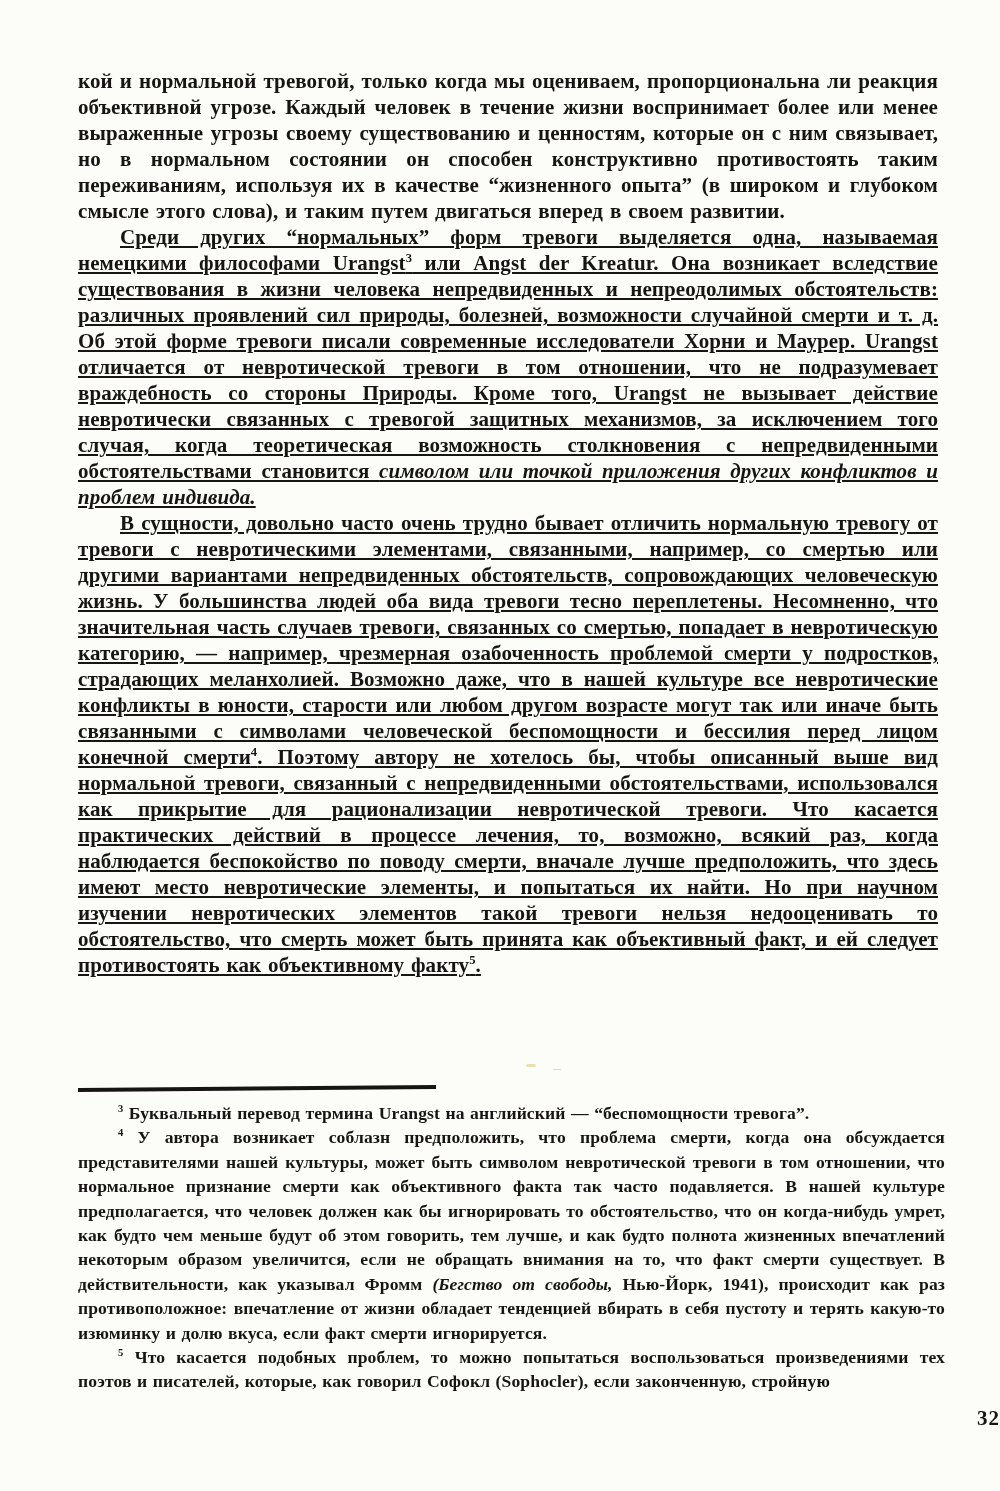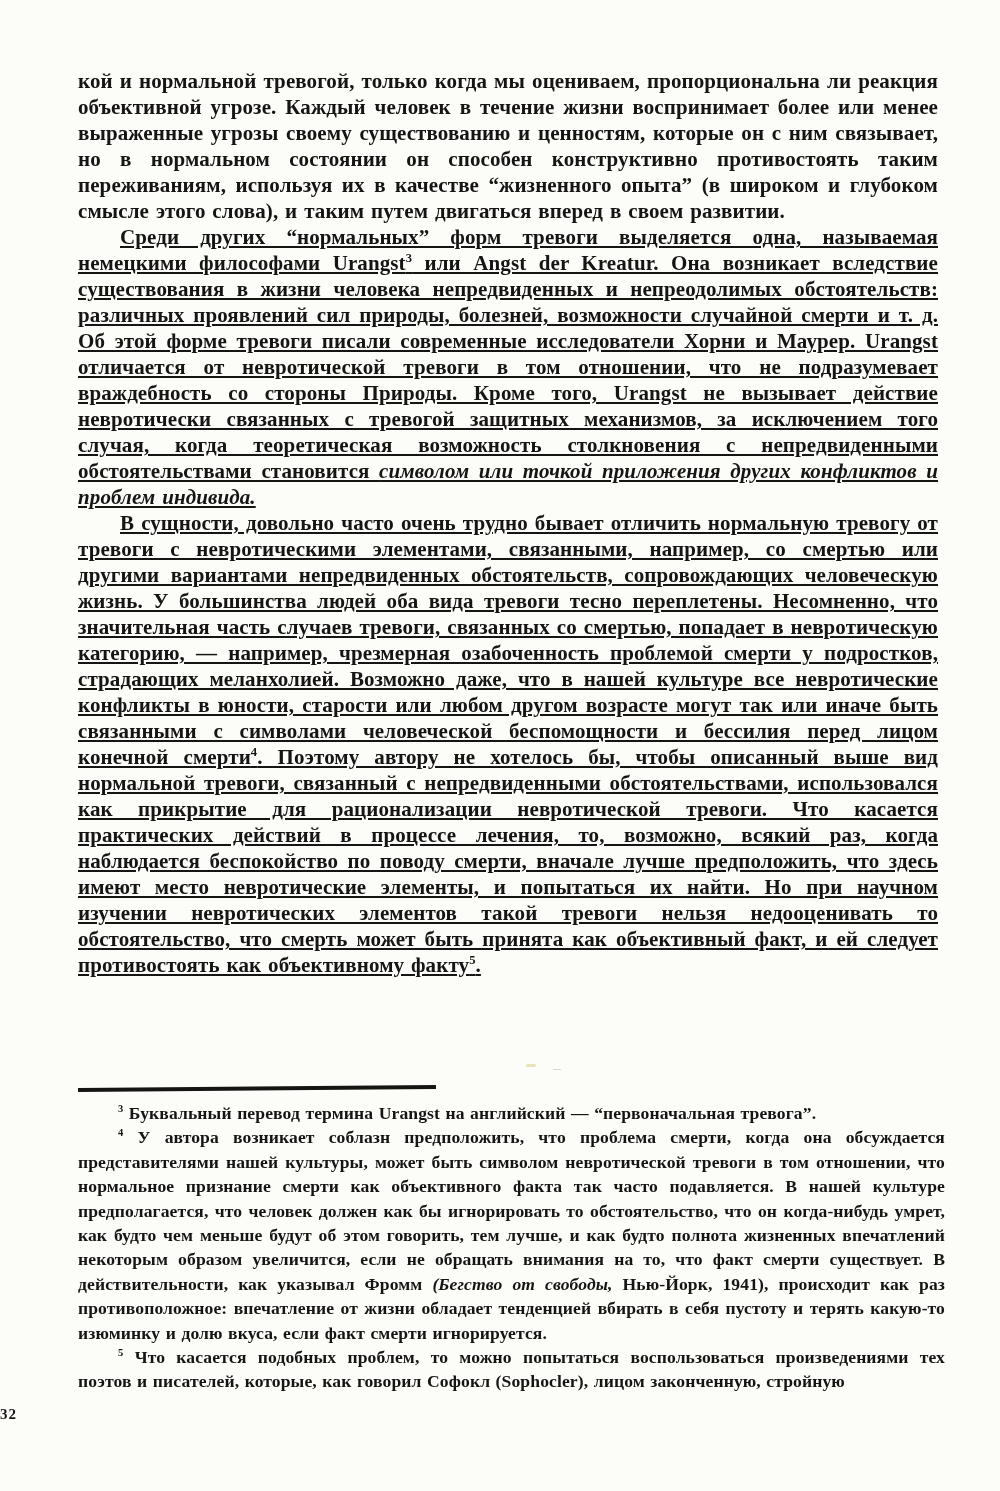--- a/index.html
+++ b/index.html
@@ -65,22 +65,22 @@
     text-align:justify;
     text-indent:40px;
     letter-spacing:0.1px;
     word-spacing:1px;
   }
   .page-number{
     position:absolute;
     left:0;
     right:0;
     top:1406px;
-    text-align:left;
-    font-size:15px;
+    text-align:right;
+    font-size:21px;
     font-weight:bold;
     letter-spacing:1px;
   }
   .scan-artifact{
     position:absolute;
     left:526px;
     top:1064px;
     width:10px;
     height:3px;
     background:#d9cf7e;
@@ -97,20 +97,20 @@
   <main class="body-text">
     <p class="para no-indent"><span>кой и нормальной тревогой, только когда мы оцениваем, пропорциональна ли реакция объективной угрозе. Каждый человек в течение жизни воспринимает более или менее выраженные угрозы своему существованию и ценностям, которые он с ним связывает, но в нормальном состоянии он способен конструктивно противостоять таким переживаниям, используя их в качестве “жизненного опыта” (в широком и глубоком смысле этого слова), и таким путем двигаться вперед в своем развитии.</span></p>
     <p class="para indent"><span>Среди других “нормальных” форм тревоги выделяется одна, называемая немецкими философами Urangst</span><sup>3</sup><span> или Angst der Kreatur. Она возникает вследствие существования в жизни человека непредвиденных и непреодолимых обстоятельств: различных проявлений сил природы, болезней, возможности случайной смерти и т. д. Об этой форме тревоги писали современные исследователи Хорни и Маурер. Urangst отличается от невротической тревоги в том отношении, что не подразумевает враждебность со стороны Природы. Кроме того, Urangst не вызывает действие невротически связанных с тревогой защитных механизмов, за исключением того случая, когда теоретическая возможность столкновения с непредвиденными обстоятельствами становится </span><span class="it">символом или точкой приложения других конфликтов и проблем индивида.</span></p>
     <p class="para indent"><span>В сущности, довольно часто очень трудно бывает отличить нормальную тревогу от тревоги с невротическими элементами, связанными, например, со смертью или другими вариантами непредвиденных обстоятельств, сопровождающих человеческую жизнь. У большинства людей оба вида тревоги тесно переплетены. Несомненно, что значительная часть случаев тревоги, связанных со смертью, попадает в невротическую категорию, — например, чрезмерная озабоченность проблемой смерти у подростков, страдающих меланхолией. Возможно даже, что в нашей культуре все невротические конфликты в юности, старости или любом другом возрасте могут так или иначе быть связанными с символами человеческой беспомощности и бессилия перед лицом конечной смерти</span><sup>4</sup><span>. Поэтому автору не хотелось бы, чтобы описанный выше вид нормальной тревоги, связанный с непредвиденными обстоятельствами, использовался как прикрытие для рационализации невротической тревоги. Что касается практических действий в процессе лечения, то, возможно, всякий раз, когда наблюдается беспокойство по поводу смерти, вначале лучше предположить, что здесь имеют место невротические элементы, и попытаться их найти. Но при научном изучении невротических элементов такой тревоги нельзя недооценивать то обстоятельство, что смерть может быть принята как объективный факт, и ей следует противостоять как объективному факту</span><sup>5</sup><span>.</span></p>
   </main>
 
   <div class="scan-artifact"></div>
 
   <footer class="footnotes">
     <div class="fn-rule"></div>
-    <p class="fn"><sup>3</sup><span> Буквальный перевод термина Urangst на английский — “первоначальная тревога”.</span></p>
+    <p class="fn"><sup>3</sup><span> Буквальный перевод термина Urangst на английский — “беспомощности тревога”.</span></p>
     <p class="fn"><sup>4</sup><span> У автора возникает соблазн предположить, что проблема смерти, когда она обсуждается представителями нашей культуры, может быть символом невротической тревоги в том отношении, что нормальное признание смерти как объективного факта так часто подавляется. В нашей культуре предполагается, что человек должен как бы игнорировать то обстоятельство, что он когда-нибудь умрет, как будто чем меньше будут об этом говорить, тем лучше, и как будто полнота жизненных впечатлений некоторым образом увеличится, если не обращать внимания на то, что факт смерти существует. В действительности, как указывал Фромм </span><span class="it">(Бегство от свободы,</span><span> Нью-Йорк, 1941), происходит как раз противоположное: впечатление от жизни обладает тенденцией вбирать в себя пустоту и терять какую-то изюминку и долю вкуса, если факт смерти игнорируется.</span></p>
-    <p class="fn"><sup>5</sup><span> Что касается подобных проблем, то можно попытаться воспользоваться произведениями тех поэтов и писателей, которые, как говорил Софокл (Sophocler), лицом законченную, стройную</span></p>
+    <p class="fn"><sup>5</sup><span> Что касается подобных проблем, то можно попытаться воспользоваться произведениями тех поэтов и писателей, которые, как говорил Софокл (Sophocler), если законченную, стройную</span></p>
   </footer>
 
   <div class="page-number">32</div>
 
 </div>
 
 </body></html>

